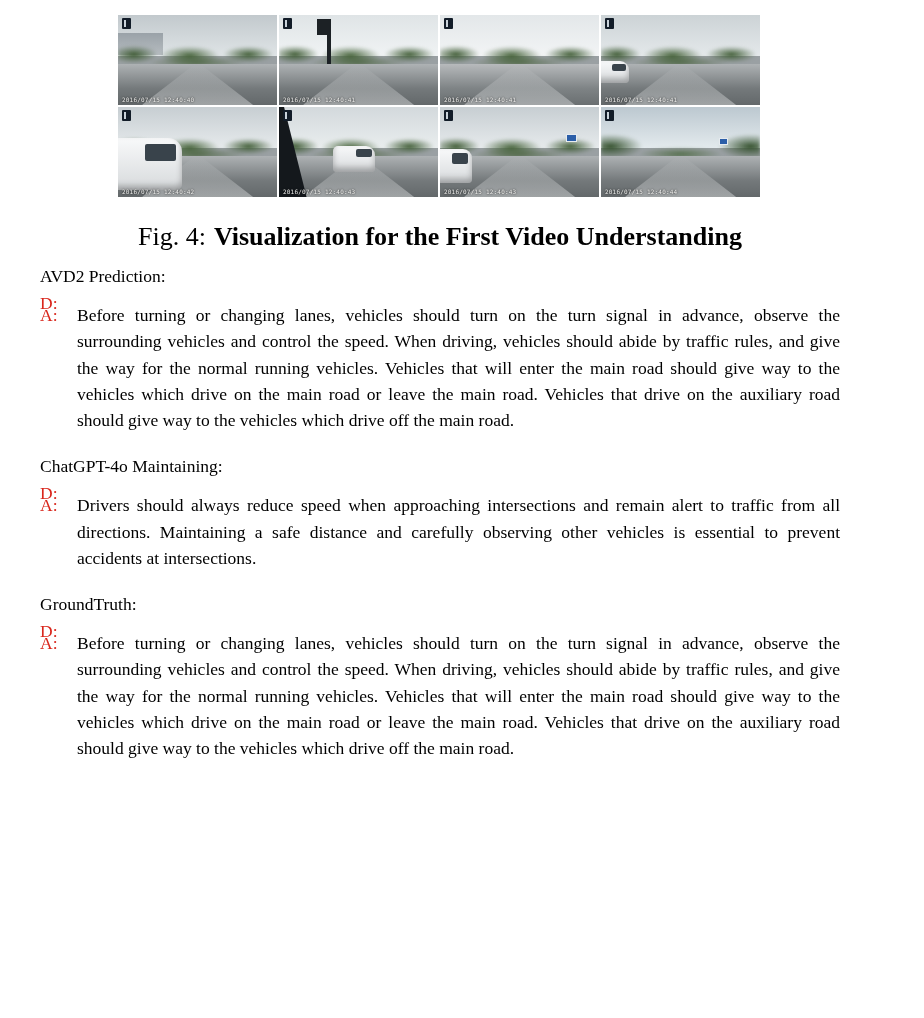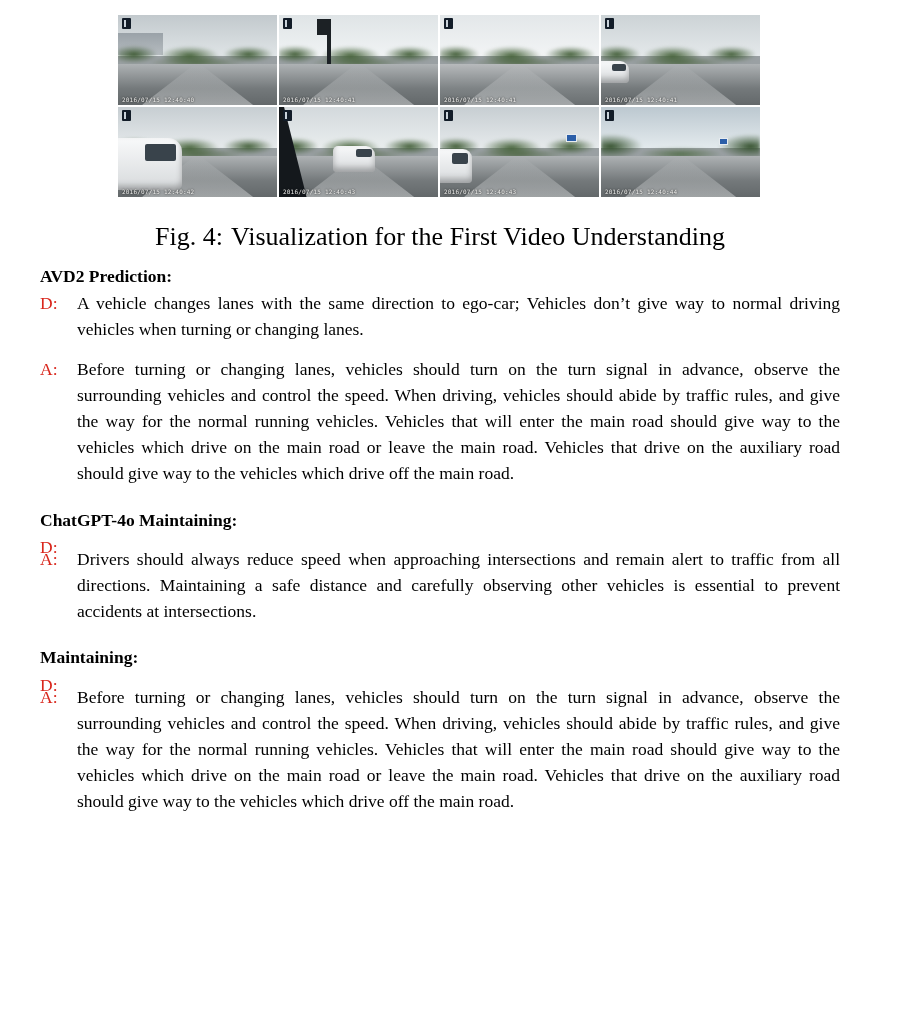--- a/index.html
+++ b/index.html
@@ -78,28 +78,28 @@
   }
 
   
   .caption {
     width: 800px; margin: 24px 0 0 40px;
     text-align: center;
     font-size: 26px; line-height: 32px;
     white-space: nowrap;
   }
   .caption .prefix { font-weight: 400; margin-right: 8px; }
-  .caption .title { font-weight: 400; }
+  .caption .title { font-weight: 700; }
 
   
   .paper-text {
     width: 800px; margin: 10px 0 0 40px;
     font-size: 17.5px; line-height: 26.2px;
   }
-  .sec-title { font-weight: 700; margin: 20px 0 0 0; font-size: 17.5px; }
+  .sec-title { font-weight: 400; margin: 20px 0 0 0; font-size: 17.5px; }
   .sec-title.first { margin-top: 8px; }
   .para {
     position: relative;
     margin: 1px 0 13px 0;
     padding-left: 37px;
     text-align: justify;
     text-align-last: left;
   }
   .para .lab { position: absolute; left: 0; top: 0; color: var(--label-red); }
 </style>
@@ -193,35 +193,35 @@
 </div>
 
 <div class="caption">
   <span class="prefix">Fig. 4:</span><span class="title">Visualization for the First Video Understanding</span>
 </div>
 
 <div class="paper-text">
 
   <div class="sec-title first">AVD2 Prediction:</div>
   <p class="para">
-    <span class="lab">D:</span><span>A vehicle changes lanes with the same direction to ego-car; Vehicles don’t give way to normal driving vehicles when turning or changing lanes.</span>
+    <span class="lab">D:</span>
   </p>
   <p class="para">
     <span class="lab">A:</span><span>Before turning or changing lanes, vehicles should turn on the turn signal in advance, observe the surrounding vehicles and control the speed. When driving, vehicles should abide by traffic rules, and give the way for the normal running vehicles. Vehicles that will enter the main road should give way to the vehicles which drive on the main road or leave the main road. Vehicles that drive on the auxiliary road should give way to the vehicles which drive off the main road.</span>
   </p>
 
   <div class="sec-title">ChatGPT-4o Maintaining:</div>
   <p class="para">
     <span class="lab">D:</span>
   </p>
   <p class="para">
     <span class="lab">A:</span><span>Drivers should always reduce speed when approaching intersections and remain alert to traffic from all directions. Maintaining a safe distance and carefully observing other vehicles is essential to prevent accidents at intersections.</span>
   </p>
 
-  <div class="sec-title">Maintaining:</div>
+  <div class="sec-title">GroundTruth:</div>
   <p class="para">
     <span class="lab">D:</span>
   </p>
   <p class="para">
     <span class="lab">A:</span><span>Before turning or changing lanes, vehicles should turn on the turn signal in advance, observe the surrounding vehicles and control the speed. When driving, vehicles should abide by traffic rules, and give the way for the normal running vehicles. Vehicles that will enter the main road should give way to the vehicles which drive on the main road or leave the main road. Vehicles that drive on the auxiliary road should give way to the vehicles which drive off the main road.</span>
   </p>
 
 </div>
 
 </body></html>

